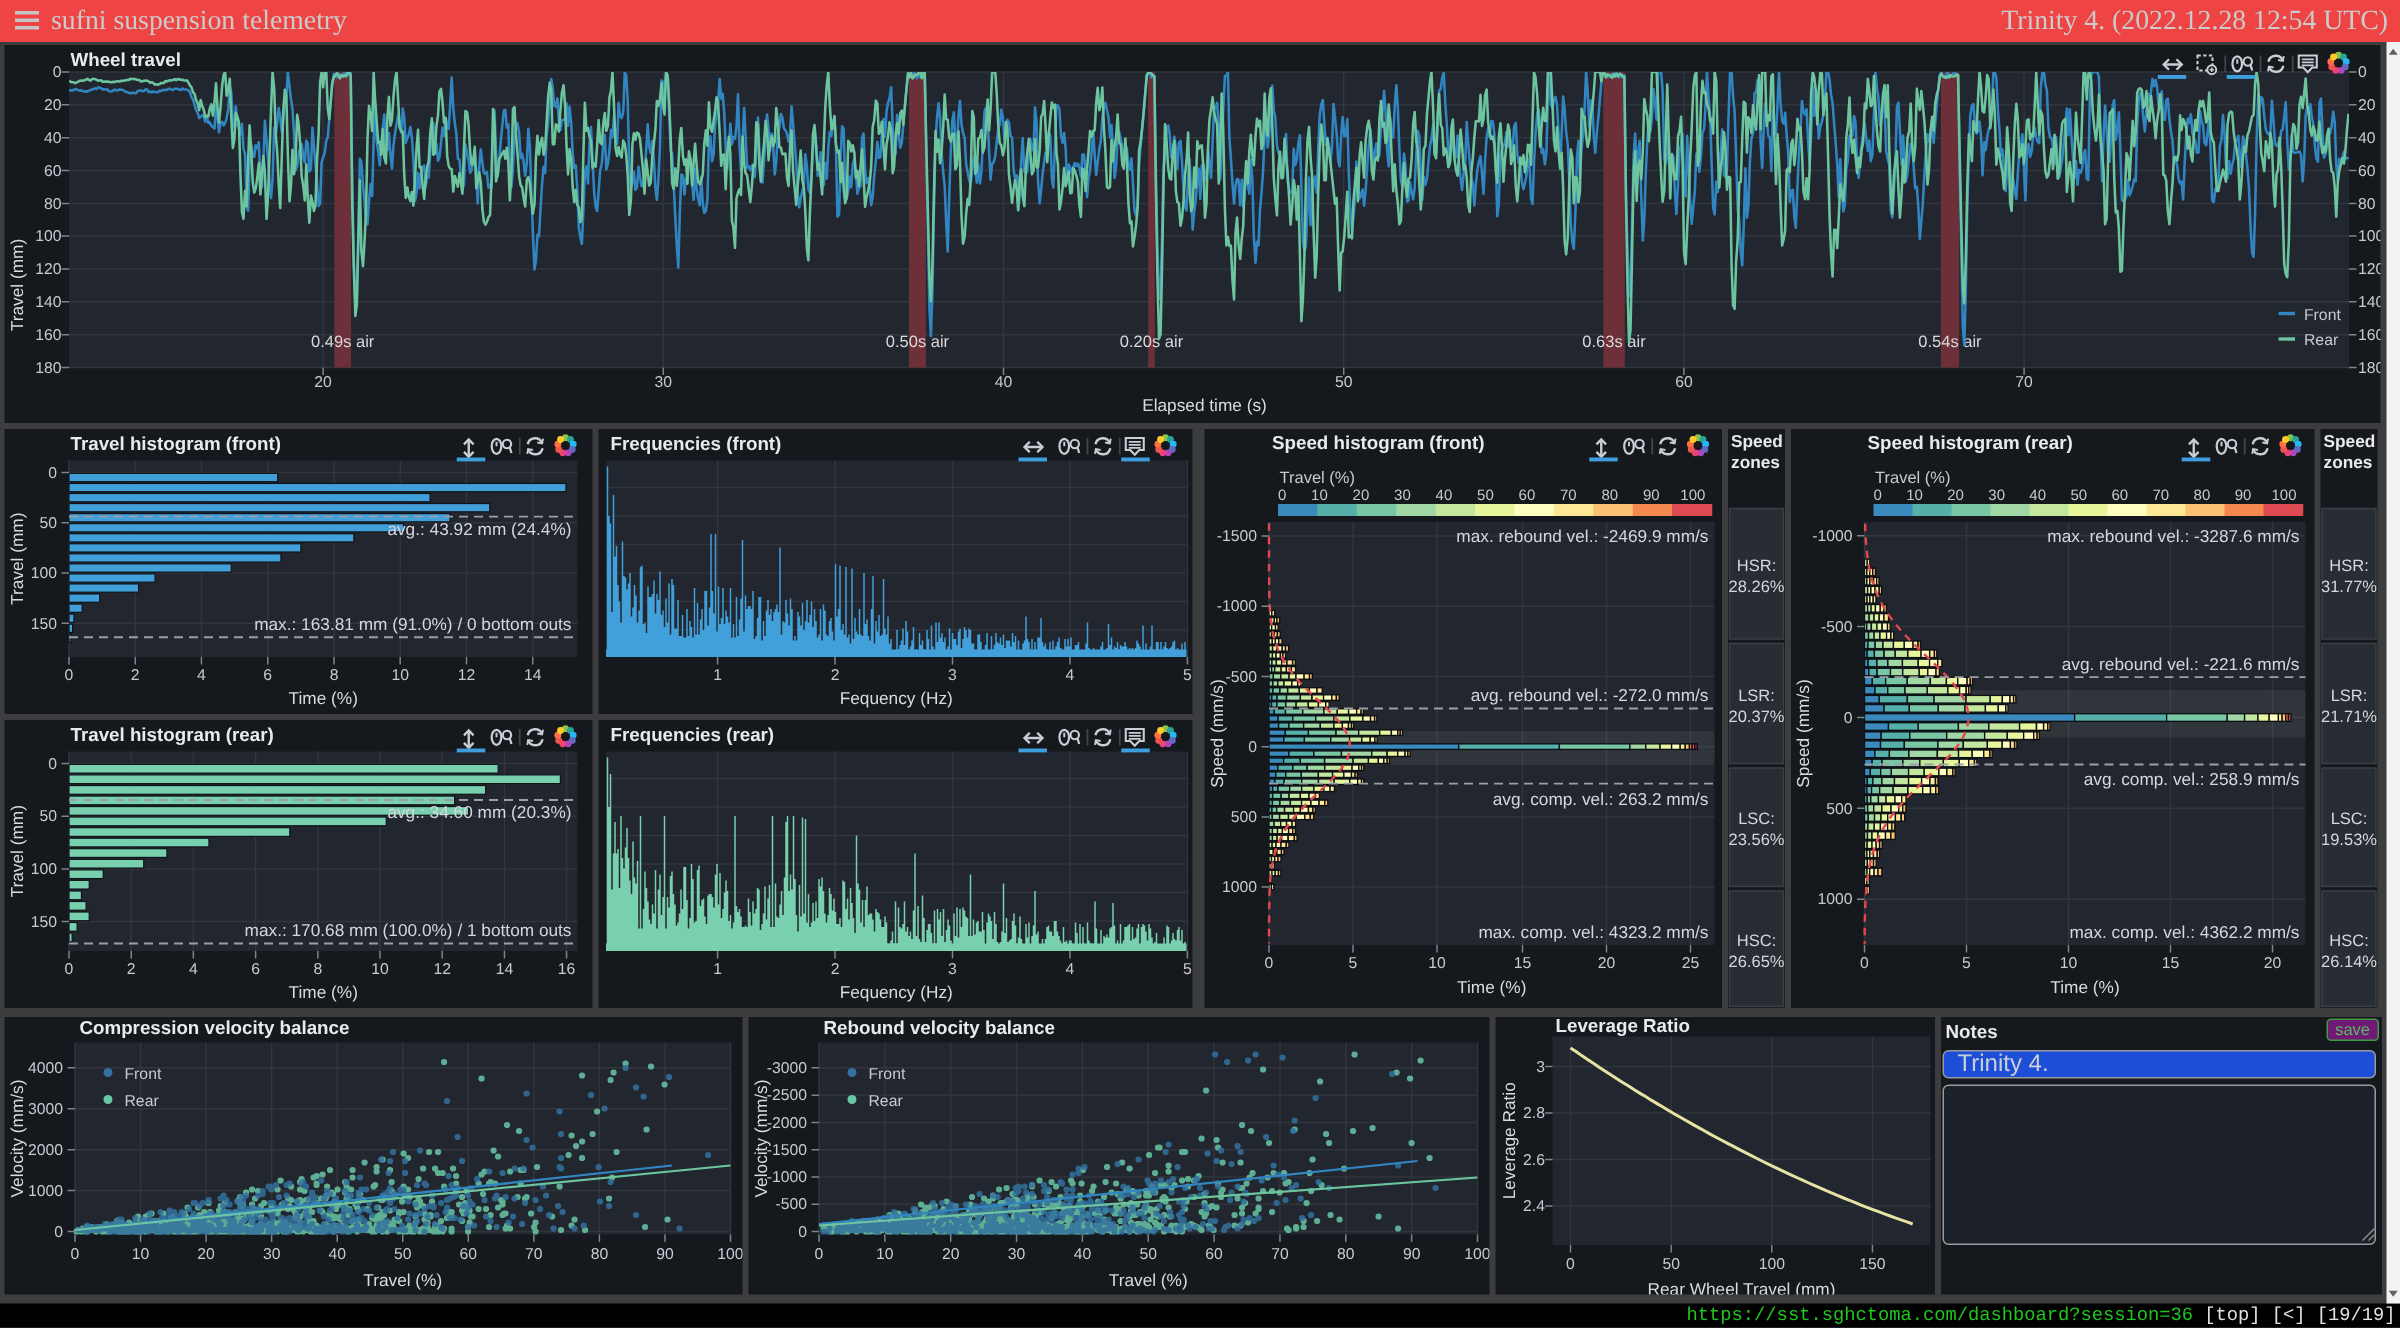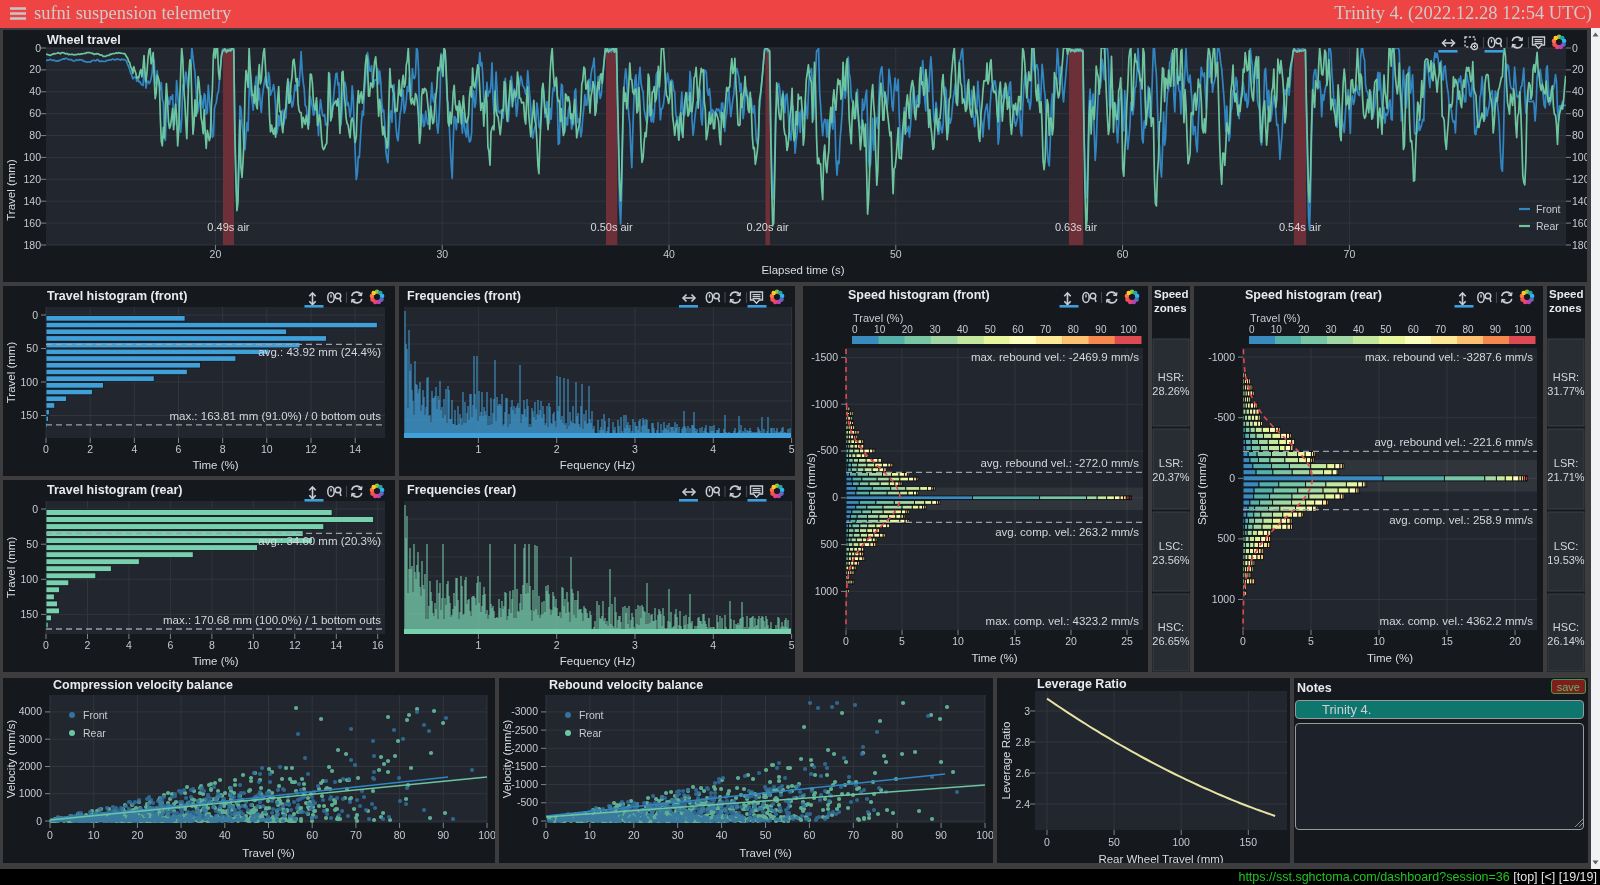--- a/index.html
+++ b/index.html
@@ -1251,30 +1251,30 @@
       <text x="33" y="129.5" font-size="10.5" fill="#c7cbd1" text-anchor="end">2.4</text>
       <text x="33" y="98.49999999999999" font-size="10.5" fill="#c7cbd1" text-anchor="end">2.6</text>
       <text x="33" y="67.50000000000003" font-size="10.5" fill="#c7cbd1" text-anchor="end">2.8</text>
       <text x="33" y="36.5" font-size="10.5" fill="#c7cbd1" text-anchor="end">3</text>
       <text x="164.0" y="185" font-size="11.5" fill="#d8dbe0" text-anchor="middle">Rear Wheel Travel (mm)</text>
       <text x="13" y="82.5" font-size="11.5" fill="#d8dbe0" text-anchor="middle" transform="rotate(-90 13 82.5)">Leverage Ratio</text>
       <text x="40" y="10" font-size="12.5" fill="#e8eaee" text-anchor="start" font-weight="bold">Leverage Ratio</text>
     </svg></div>
 <div class="panel" style="left:1294px;top:678px;width:294px;height:185px">
 <div style="position:absolute;left:3px;top:3px;font-size:12.5px;font-weight:bold;color:#e8eaee">Notes</div>
-<div style="position:absolute;right:2px;top:1px;border:1.5px solid #3f9b47;border-radius:3px;color:#5db763;font-size:11px;padding:0.5px 5px;background:#7f1d1d">save</div>
-<div style="position:absolute;left:1px;top:22px;width:289px;height:19px;background:#0f766e;border:1px solid #979a9e;border-radius:4px;color:#ccd0d4;font-size:13px;line-height:18px;padding-left:26px">Trinity 4.</div>
+<div style="position:absolute;right:2px;top:1px;border:1.5px solid #3f9b47;border-radius:3px;color:#5db763;font-size:11px;padding:0.5px 5px;background:#701a75">save</div>
+<div style="position:absolute;left:1px;top:22px;width:289px;height:19px;background:#1d4ed8;border:1px solid #979a9e;border-radius:4px;color:#ccd0d4;font-size:16px;line-height:18px;padding-left:9px">Trinity 4.</div>
 <div style="position:absolute;left:1px;top:45px;width:289px;height:107px;background:#1d222a;border:1px solid #979a9e;border-radius:4px">
 <svg width="287" height="105" style="position:absolute;right:0;bottom:0">
         <g stroke="#8a8d91" stroke-width="1">
           <path d="M279 103l8-8M283 103l4-4"></path>
         </g>
       </svg>
 </div>
 </div>
 <div style="position:absolute;left:0;top:869px;width:1600px;height:16px;background:#000">
-<div style="position:absolute;right:3px;top:1px;font-family:Liberation Sans, sans-serif;font-size:12.5px;color:#e2e2e2"><span style="color:#21c521">https://sst.sghctoma.com/dashboard?session=36</span> [top] [&lt;] [19/19]</div>
+<div style="position:absolute;right:3px;top:1px;font-family:Liberation Mono, monospace;font-size:12.5px;color:#e2e2e2"><span style="color:#21c521">https://sst.sghctoma.com/dashboard?session=36</span> [top] [&lt;] [19/19]</div>
 </div>
 <div style="position:absolute;left:1591px;top:28px;width:9px;height:841px;background:#f1f2f3">
 <svg width="9" height="841">
       <path d="M1.5 8.5 4.5 4.5 7.5 8.5z" fill="#606060"></path>
       <path d="M1.5 832.5 4.5 836.5 7.5 832.5z" fill="#606060"></path>
     </svg>
 </div>
 </body></html>

